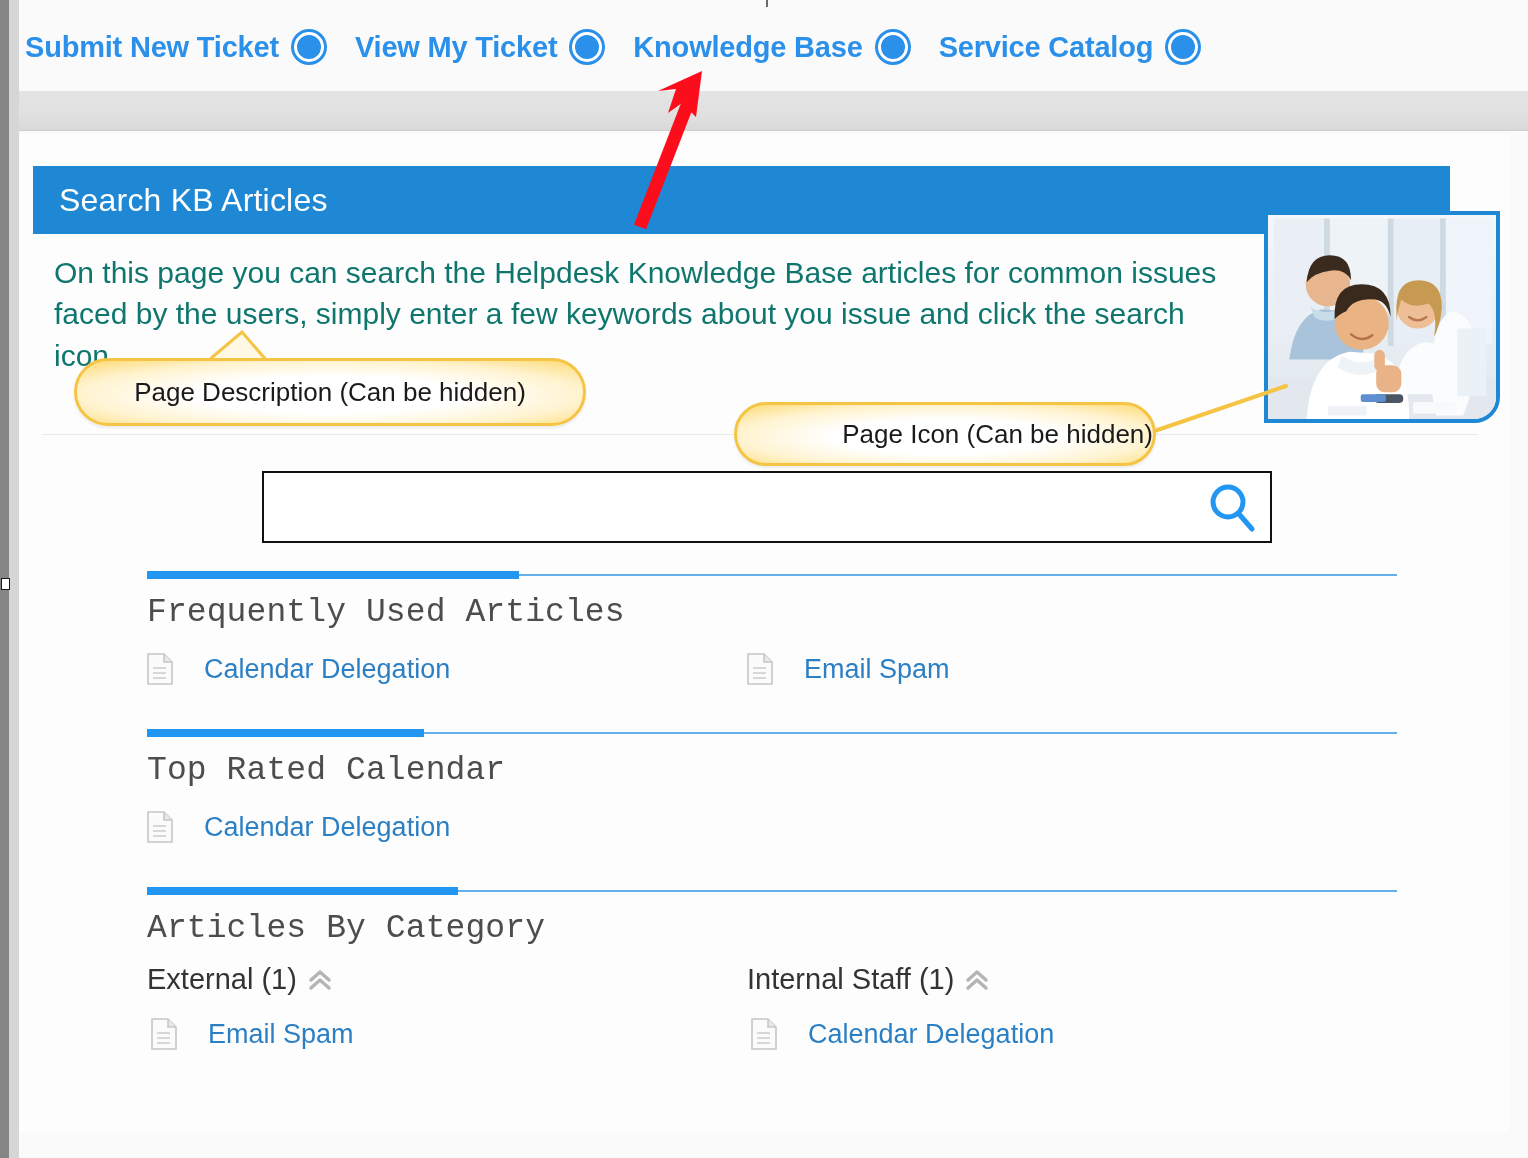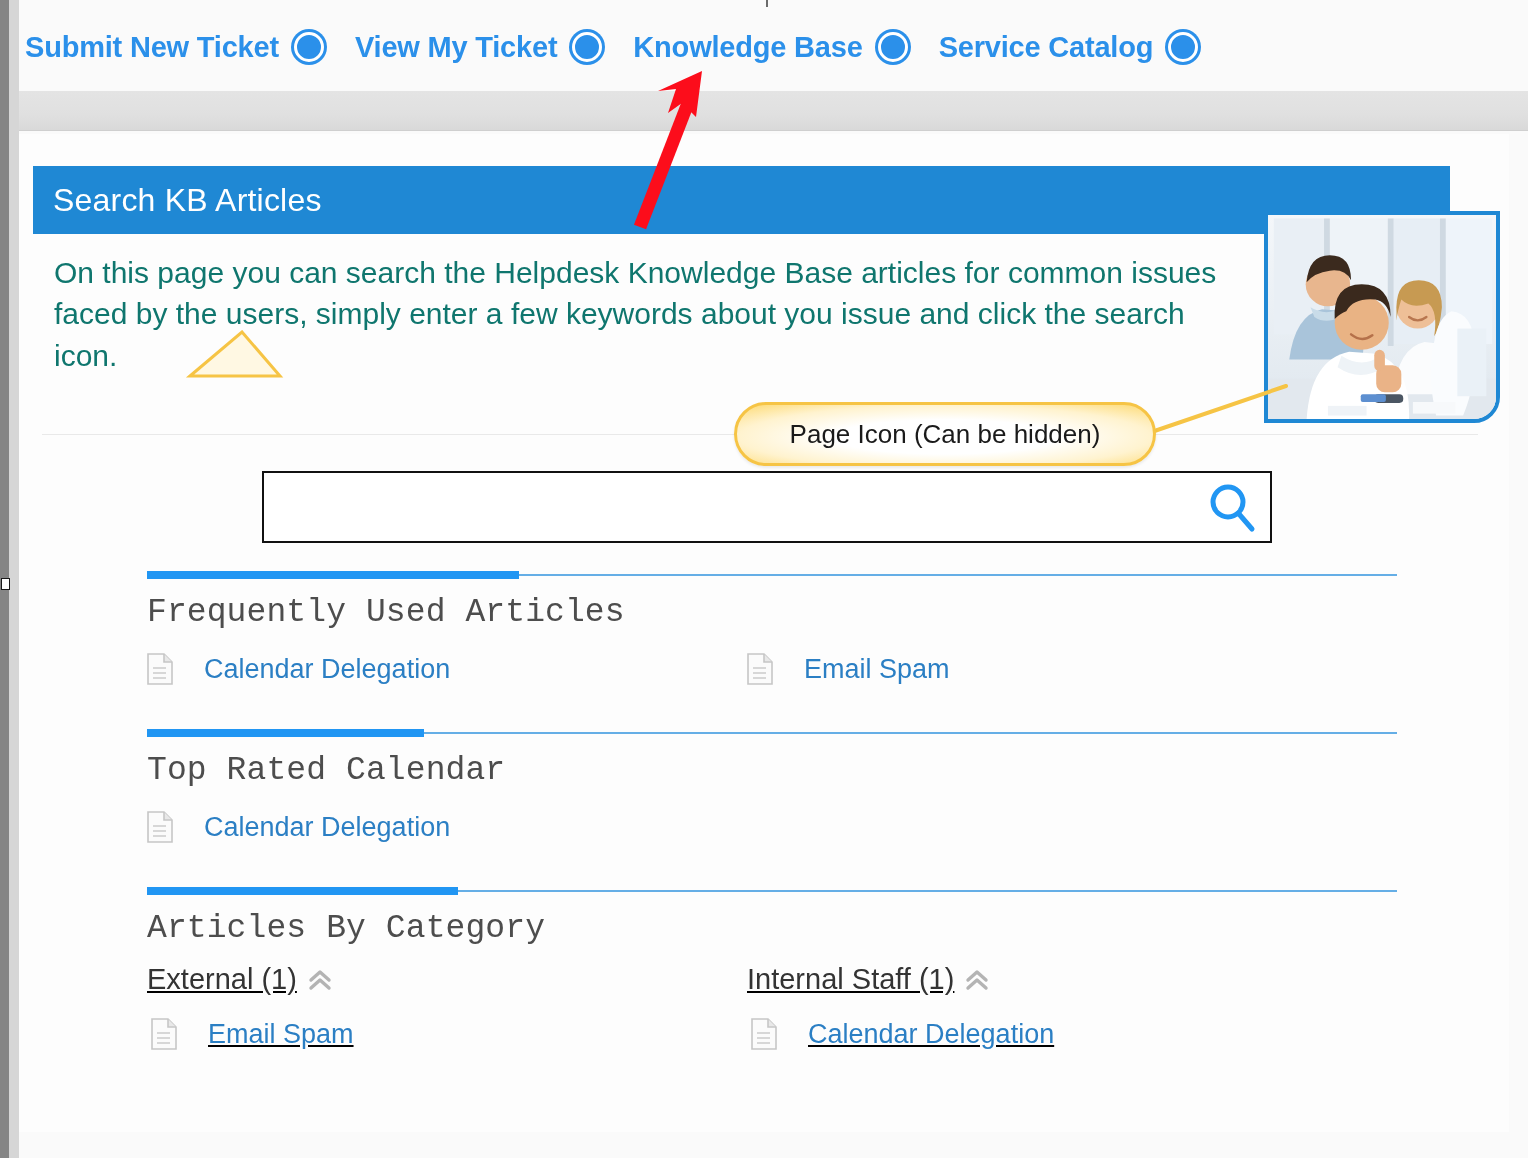--- a/index.html
+++ b/index.html
@@ -56,21 +56,21 @@
   
   .page-panel {
     position: absolute; left: 19px; top: 134px; width: 1490px; height: 998px;
     background: #fdfdfd;
   }
 
   
   .kb-titlebar {
     position: absolute; left: 33px; top: 166px; width: 1417px; height: 68px;
     background: #1f88d4;
-    display: flex; align-items: center; padding-left: 20px;
+    display: flex; align-items: center; padding-left: 26px;
     z-index: 5;
   }
   .kb-title { color: #ffffff; font-size: 32px; font-weight: normal; letter-spacing: 0.2px; }
 
   
   .page-desc {
     position: absolute; left: 54px; top: 252px; width: 1180px;
     font-size: 30px; color: #0f766e; line-height: 1.38;
   }
 
@@ -126,39 +126,39 @@
   }
   .art-col { width: 600px; }
   .article-link {
     display: flex; align-items: center; gap: 31px;
     text-decoration: none; cursor: pointer;
   }
   .art-name { color: #2b7fc4; font-size: 27px; }
   .doc-icon { width: 26px; height: 32px; flex: none; display: block; }
 
   
-  .cat-row { display: flex; margin: 16px 0 0 56px; text-decoration: underline; }
+  .cat-row { display: flex; margin: 16px 0 0 56px; }
   .cat-col { width: 600px; }
   .cat-head { display: flex; align-items: center; gap: 10px; cursor: pointer; }
   .cat-label { font-size: 29px; color: #333; }
   .chev-icon { width: 26px; height: 24px; display: block; }
   .cat-items { margin-top: 22px; margin-left: 4px; }
 
   
   .callout {
     position: absolute; z-index: 30;
     background: radial-gradient(ellipse at 50% 55%, #ffffff 0%, #ffffff 38%, #fff3cf 70%, #fdd970 100%);
     border: 3px solid #f6c445;
     border-radius: 34px;
     display: flex; align-items: center; justify-content: center;
     font-size: 26px; color: #1a1a1a;
     box-shadow: 0 2px 3px rgba(0,0,0,0.08);
   }
   #callout-desc { left: 74px; top: 358px; width: 512px; height: 68px; }
-  #callout-icon { left: 734px; top: 402px; width: 422px; height: 64px; }
+  #callout-icon { left: 734px; top: 402px; width: 422px; height: 64px; justify-content: flex-end; }
 
   .callout-tail { position: absolute; z-index: 29; }
   #tail-desc { left: 180px; top: 330px; width: 120px; height: 48px; }
   #tail-icon { left: 1130px; top: 382px; width: 160px; height: 60px; }
 
   
   #red-arrow { position: absolute; left: 610px; top: 55px; width: 120px; height: 180px; z-index: 40; }
 </style>
 </head>
 <body>
@@ -418,20 +418,23 @@
 
   <svg id="red-arrow" viewBox="0 0 120 180">
     <path d="M30 172 L78 48" stroke="#fc0d1b" stroke-width="13" stroke-linecap="butt"></path>
     <path d="M92 16 L86 62 L72 48 L58 58 L66 34 L48 36 Z" fill="#fc0d1b"></path>
   </svg>
 
   <svg id="tail-desc" class="callout-tail" viewBox="0 0 120 48">
     <path d="M10 46 L62 2 L100 46 Z" fill="#fff8e3" stroke="#f6c445" stroke-width="3"></path>
   </svg>
 
+  <div class="callout" id="callout-desc">
+    <span>Page Description (Can be hidden)</span>
+  </div>
 
   <svg id="tail-icon" class="callout-tail" viewBox="0 0 160 60">
     <path d="M4 56 L156 4" stroke="#f6c445" stroke-width="4" stroke-linecap="round"></path>
   </svg>
 
   <div class="callout" id="callout-icon">
     <span>Page Icon (Can be hidden)</span>
   </div>
 
 </div>

